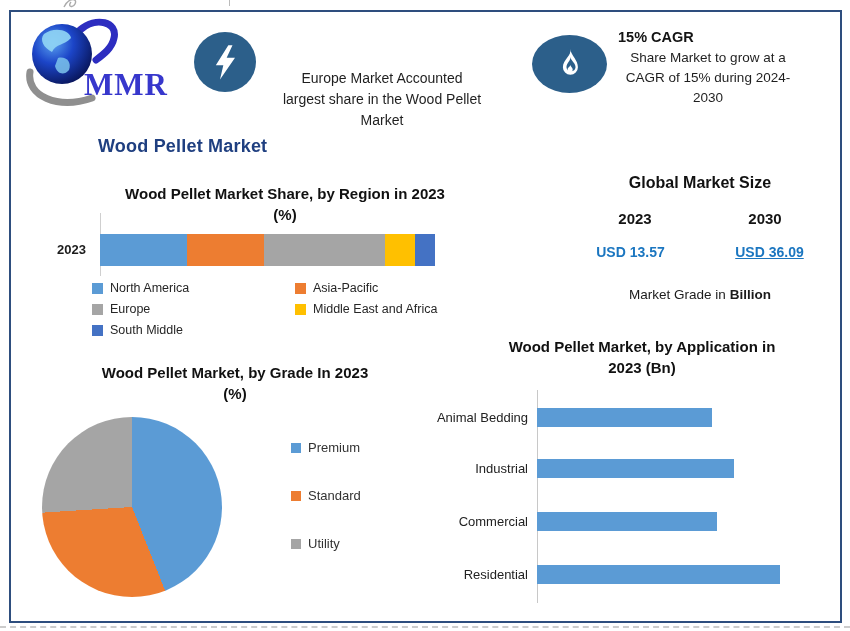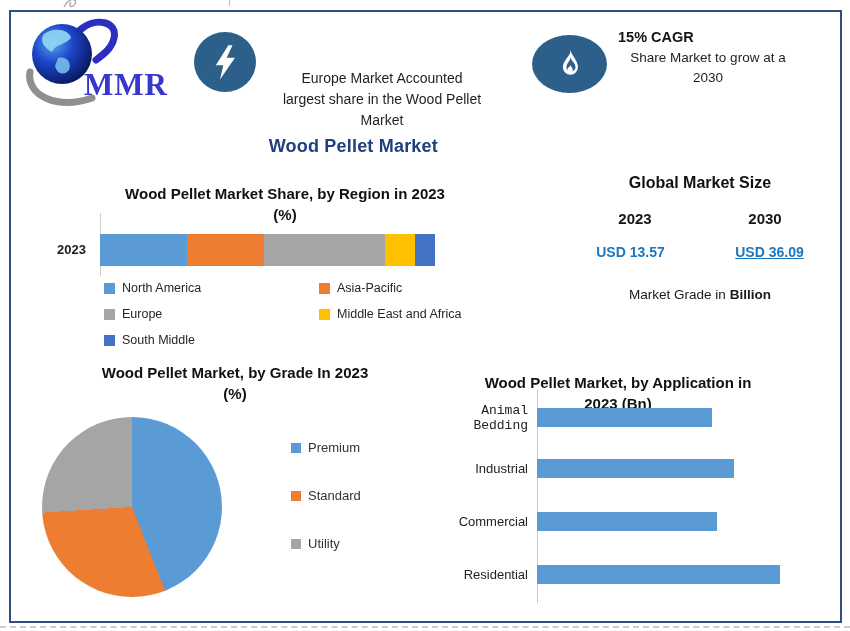--- a/index.html
+++ b/index.html
@@ -4,21 +4,21 @@
 <style>
   html,body{margin:0;padding:0;width:850px;height:631px;background:#ffffff;
     font-family:"Liberation Sans",sans-serif;overflow:hidden;position:relative;
     -webkit-font-smoothing:antialiased;color:#1f1f1f;}
   .abs{position:absolute;}
   .frame{left:9px;top:10px;width:829px;height:609px;border:2px solid #2e4e7e;background:#fff;}
   .badge{border-radius:50%;background:#2c5f8a;display:flex;align-items:center;justify-content:center;}
   .callout-text{font-size:14px;line-height:21px;text-align:center;color:#1f1f1f;}
   .cagr-title{font-size:14.5px;font-weight:bold;color:#141414;}
   .cagr-body{font-size:13.5px;line-height:20px;text-align:center;color:#1f1f1f;}
-  .main-title{font-size:18px;font-weight:bold;color:#1f3f80;text-align:right;letter-spacing:.2px;}
+  .main-title{font-size:18px;font-weight:bold;color:#1f3f80;text-align:left;letter-spacing:.2px;}
   .chart-title{font-size:15px;font-weight:bold;color:#111;text-align:center;line-height:21px;}
   .axis-line-v{width:1px;background:#cfcfcf;}
   .cat-label{font-size:13px;font-weight:bold;color:#1c1c1c;text-align:right;}
   .stackbar{display:flex;height:32px;}
   .legend-grid{display:grid;grid-template-columns:203px auto;row-gap:7px;font-size:12.5px;color:#262626;}
   .legend-item{display:flex;align-items:center;white-space:nowrap;}
   .legend-swatch{width:11px;height:11px;margin-right:7px;flex:0 0 auto;}
   .pie-legend{display:flex;flex-direction:column;gap:33px;font-size:13px;color:#333;}
   .ms-title{font-size:16px;font-weight:bold;color:#111;text-align:center;}
   .ms-row{display:flex;}
@@ -75,39 +75,40 @@
   <svg width="38" height="42" viewBox="0 0 48 48">
     <path d="M24,5 C27,13 15,18 15,28 A9.5,9.5 0 0 0 34,28 C34,19 26,14 24,5 Z" fill="#ffffff"></path>
     <path d="M24,15 C25.5,20 19.5,22 19.5,28 A5.8,5.8 0 0 0 31,28 C31,23 26,20 24,15 Z" fill="#2c5f8a"></path>
     <path d="M24,25 C25,27.5 21,28 21,31 A3.2,3.2 0 0 0 27.4,31 C27.4,28.5 25,27.5 24,25 Z" fill="#ffffff"></path>
   </svg>
 </div>
 
 <div class="abs cagr-title" style="left:618px;top:29px;">15% CAGR</div>
 <div class="abs cagr-body" style="left:612px;top:48px;width:192px;">
   <div>Share Market to grow at a</div>
+  <div>CAGR of 15% during 2024-</div>
   <div>2030</div>
 </div>
 
 <div class="abs main-title" style="left:98px;top:136px;width:340px;">Wood Pellet Market</div>
 
 <div class="abs chart-title" style="left:95px;top:183px;width:380px;">
   <div>Wood Pellet Market Share, by Region in 2023</div>
   <div>(%)</div>
 </div>
 <div class="abs axis-line-v" style="left:100px;top:213px;height:63px;"></div>
 <div class="abs cat-label" style="left:40px;top:242px;width:46px;">2023</div>
 <div class="abs stackbar" id="region-bar" style="left:100px;top:234px;width:335px;">
     <div style="width: 26%; background: rgb(91, 155, 213);"></div>
     <div style="width: 23%; background: rgb(237, 125, 49);"></div>
     <div style="width: 36%; background: rgb(165, 165, 165);"></div>
     <div style="width: 9%; background: rgb(255, 192, 0);"></div>
     <div style="width: 6%; background: rgb(68, 114, 196);"></div>
   </div>
-<div class="abs legend-grid" id="region-legend" style="left:104px;top:281px;gap:12px;">
+<div class="abs legend-grid" id="region-legend" style="left:92px;top:281px;">
     <div class="legend-item">
       <span class="legend-swatch" style="background: rgb(91, 155, 213);"></span>
       <span>North America</span>
     </div>
     <div class="legend-item">
       <span class="legend-swatch" style="background: rgb(237, 125, 49);"></span>
       <span>Asia-Pacific</span>
     </div>
     <div class="legend-item">
       <span class="legend-swatch" style="background: rgb(165, 165, 165);"></span>
@@ -149,27 +150,27 @@
     <div class="legend-item">
       <span class="legend-swatch" style="width: 10px; height: 10px; background: rgb(237, 125, 49);"></span>
       <span>Standard</span>
     </div>
     <div class="legend-item">
       <span class="legend-swatch" style="width: 10px; height: 10px; background: rgb(165, 165, 165);"></span>
       <span>Utility</span>
     </div>
   </div>
 
-<div class="abs chart-title" style="left:468px;top:336px;width:300px;margin-top:36px;">
+<div class="abs chart-title" style="left:492px;top:336px;width:300px;">
   <div>Wood Pellet Market, by Application in</div>
   <div>2023 (Bn)</div>
 </div>
 <div class="abs axis-line-v" style="left:537px;top:390px;height:213px;background:#c8c8c8;"></div>
 <div class="abs" id="app-rows" style="left:420px;top:0;width:410px;">
-    <div class="app-row abs" style="left: 0px; top: 408px; width: 410px; font-family: Liberation Mono, monospace;">
+    <div class="app-row abs" style="left: 0px; top: 408px; width: 410px;">
       <div class="app-label">Animal Bedding</div>
       <div class="app-bar" style="width: 175px; background: rgb(91, 155, 213);"></div>
     </div>
     <div class="app-row abs" style="left: 0px; top: 459px; width: 410px;">
       <div class="app-label">Industrial</div>
       <div class="app-bar" style="width: 197px; background: rgb(91, 155, 213);"></div>
     </div>
     <div class="app-row abs" style="left: 0px; top: 512px; width: 410px;">
       <div class="app-label">Commercial</div>
       <div class="app-bar" style="width: 180px; background: rgb(91, 155, 213);"></div>

